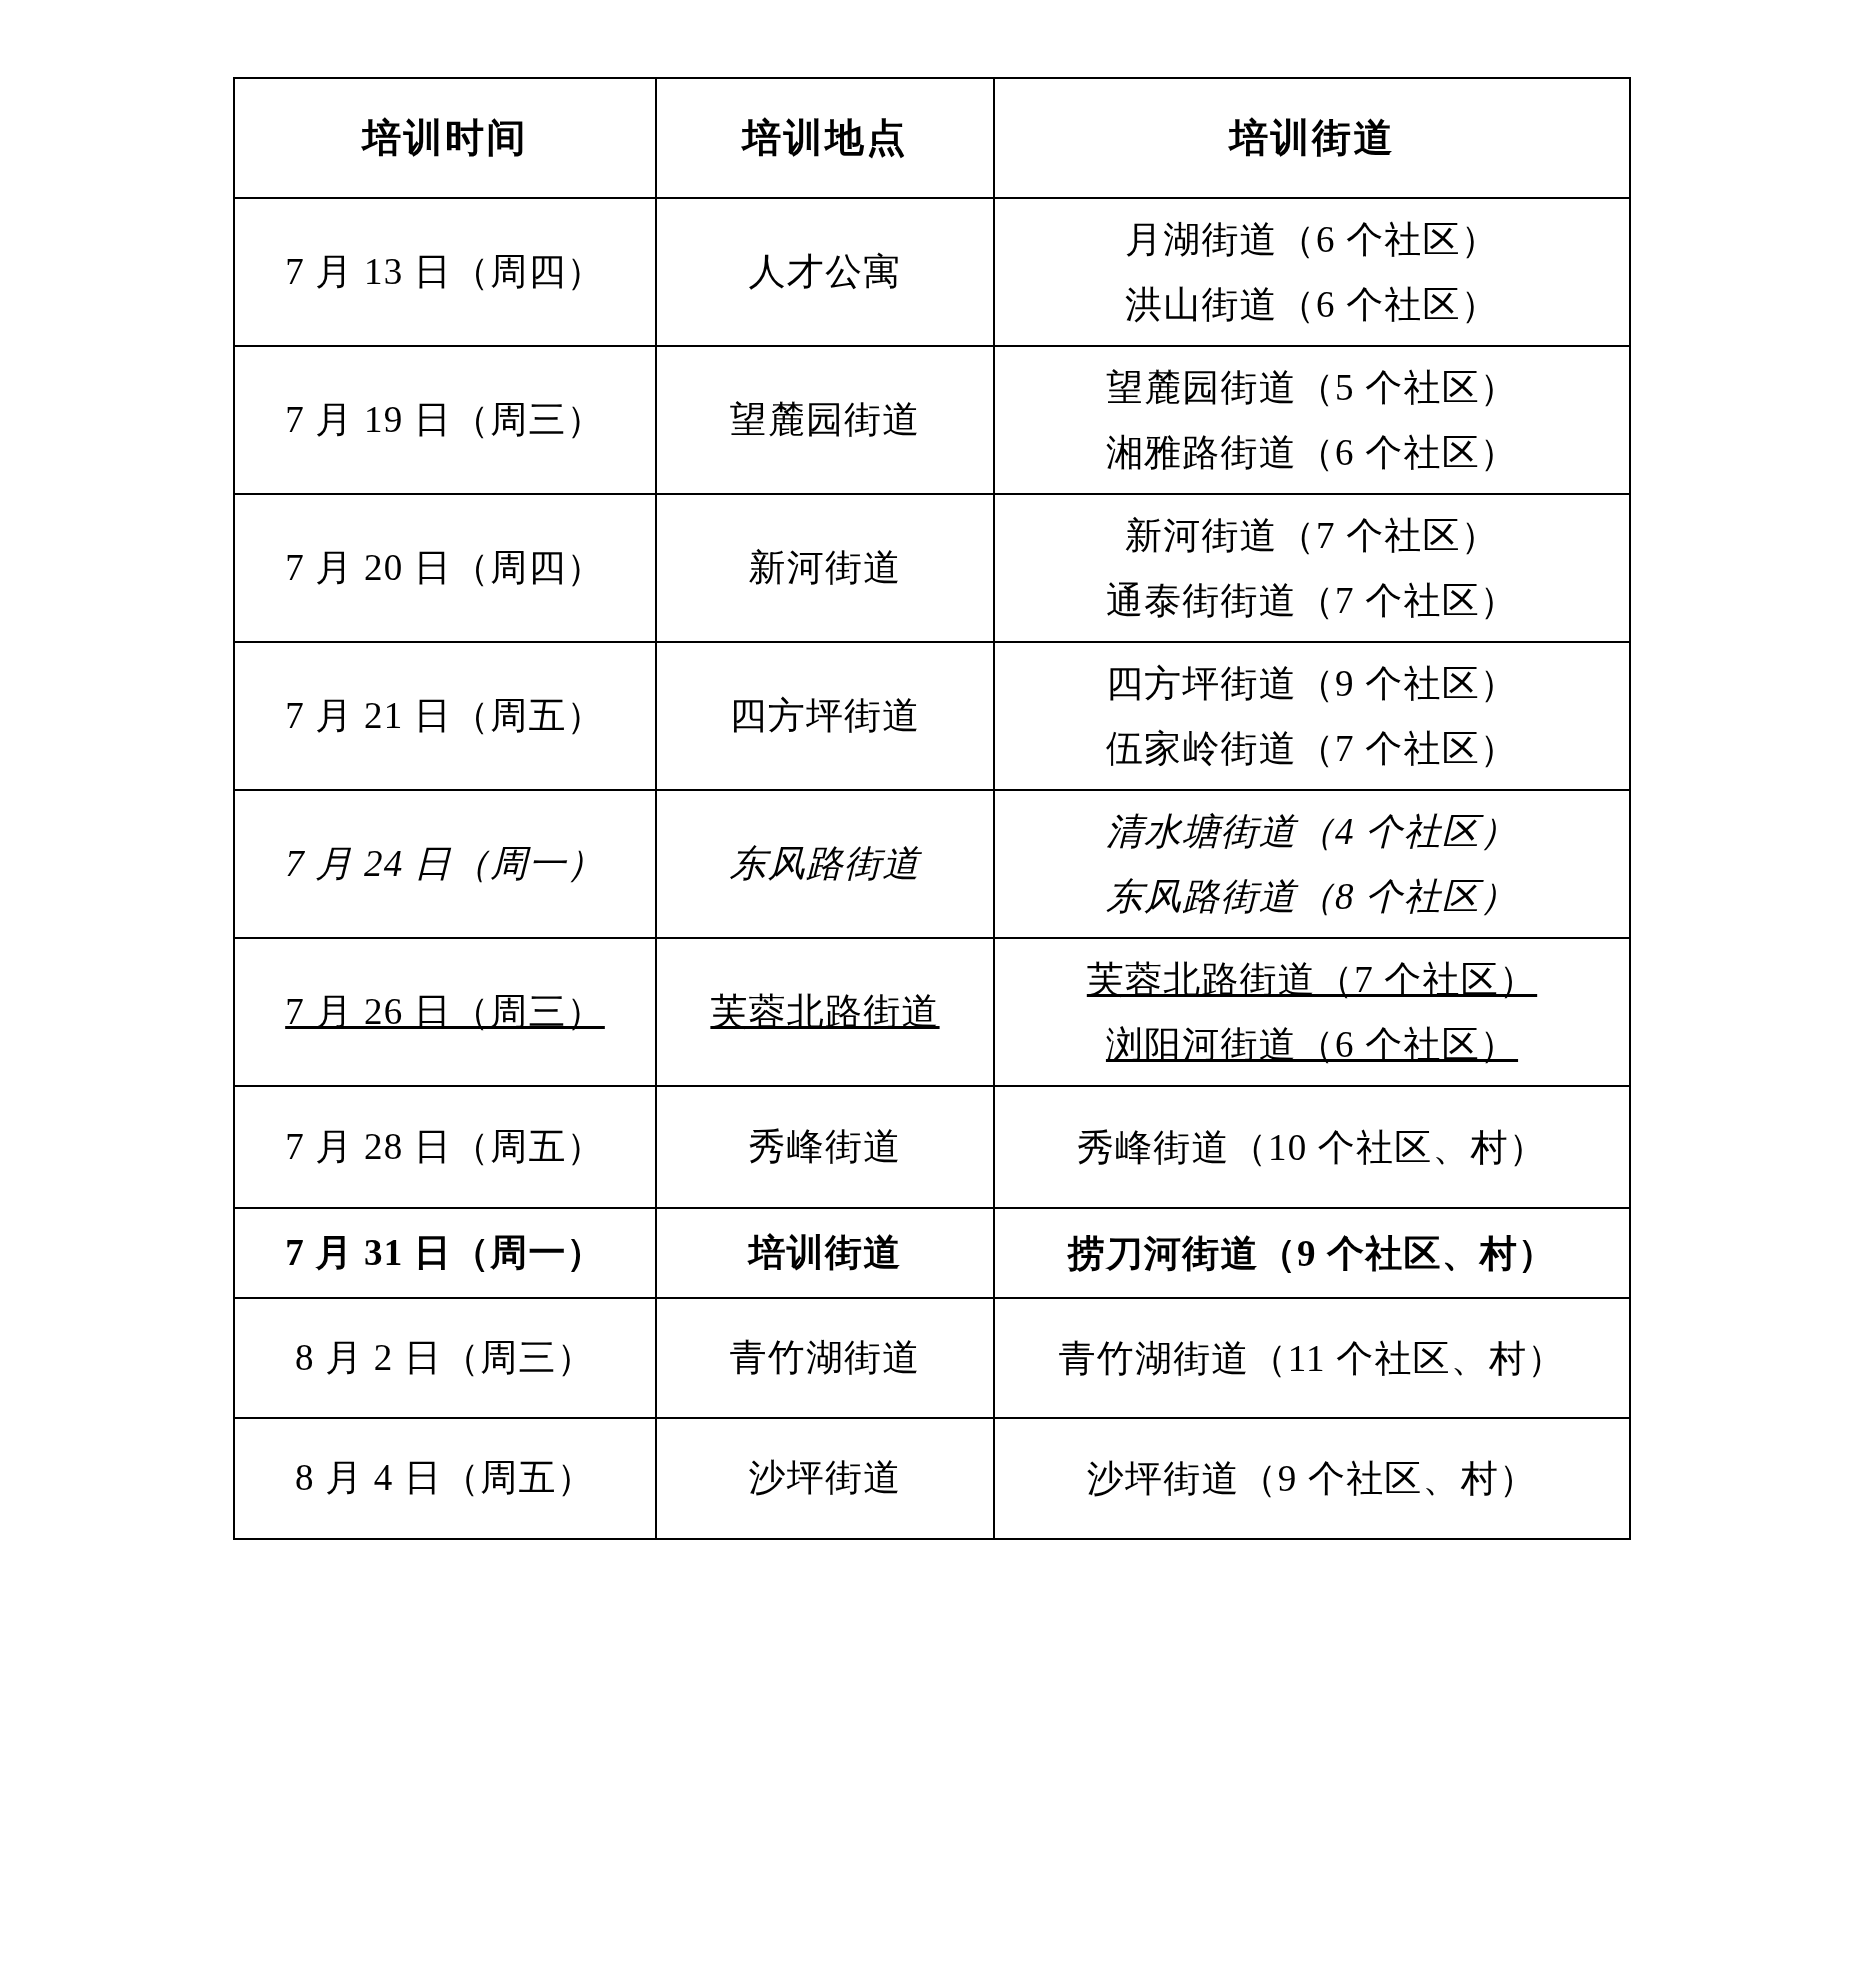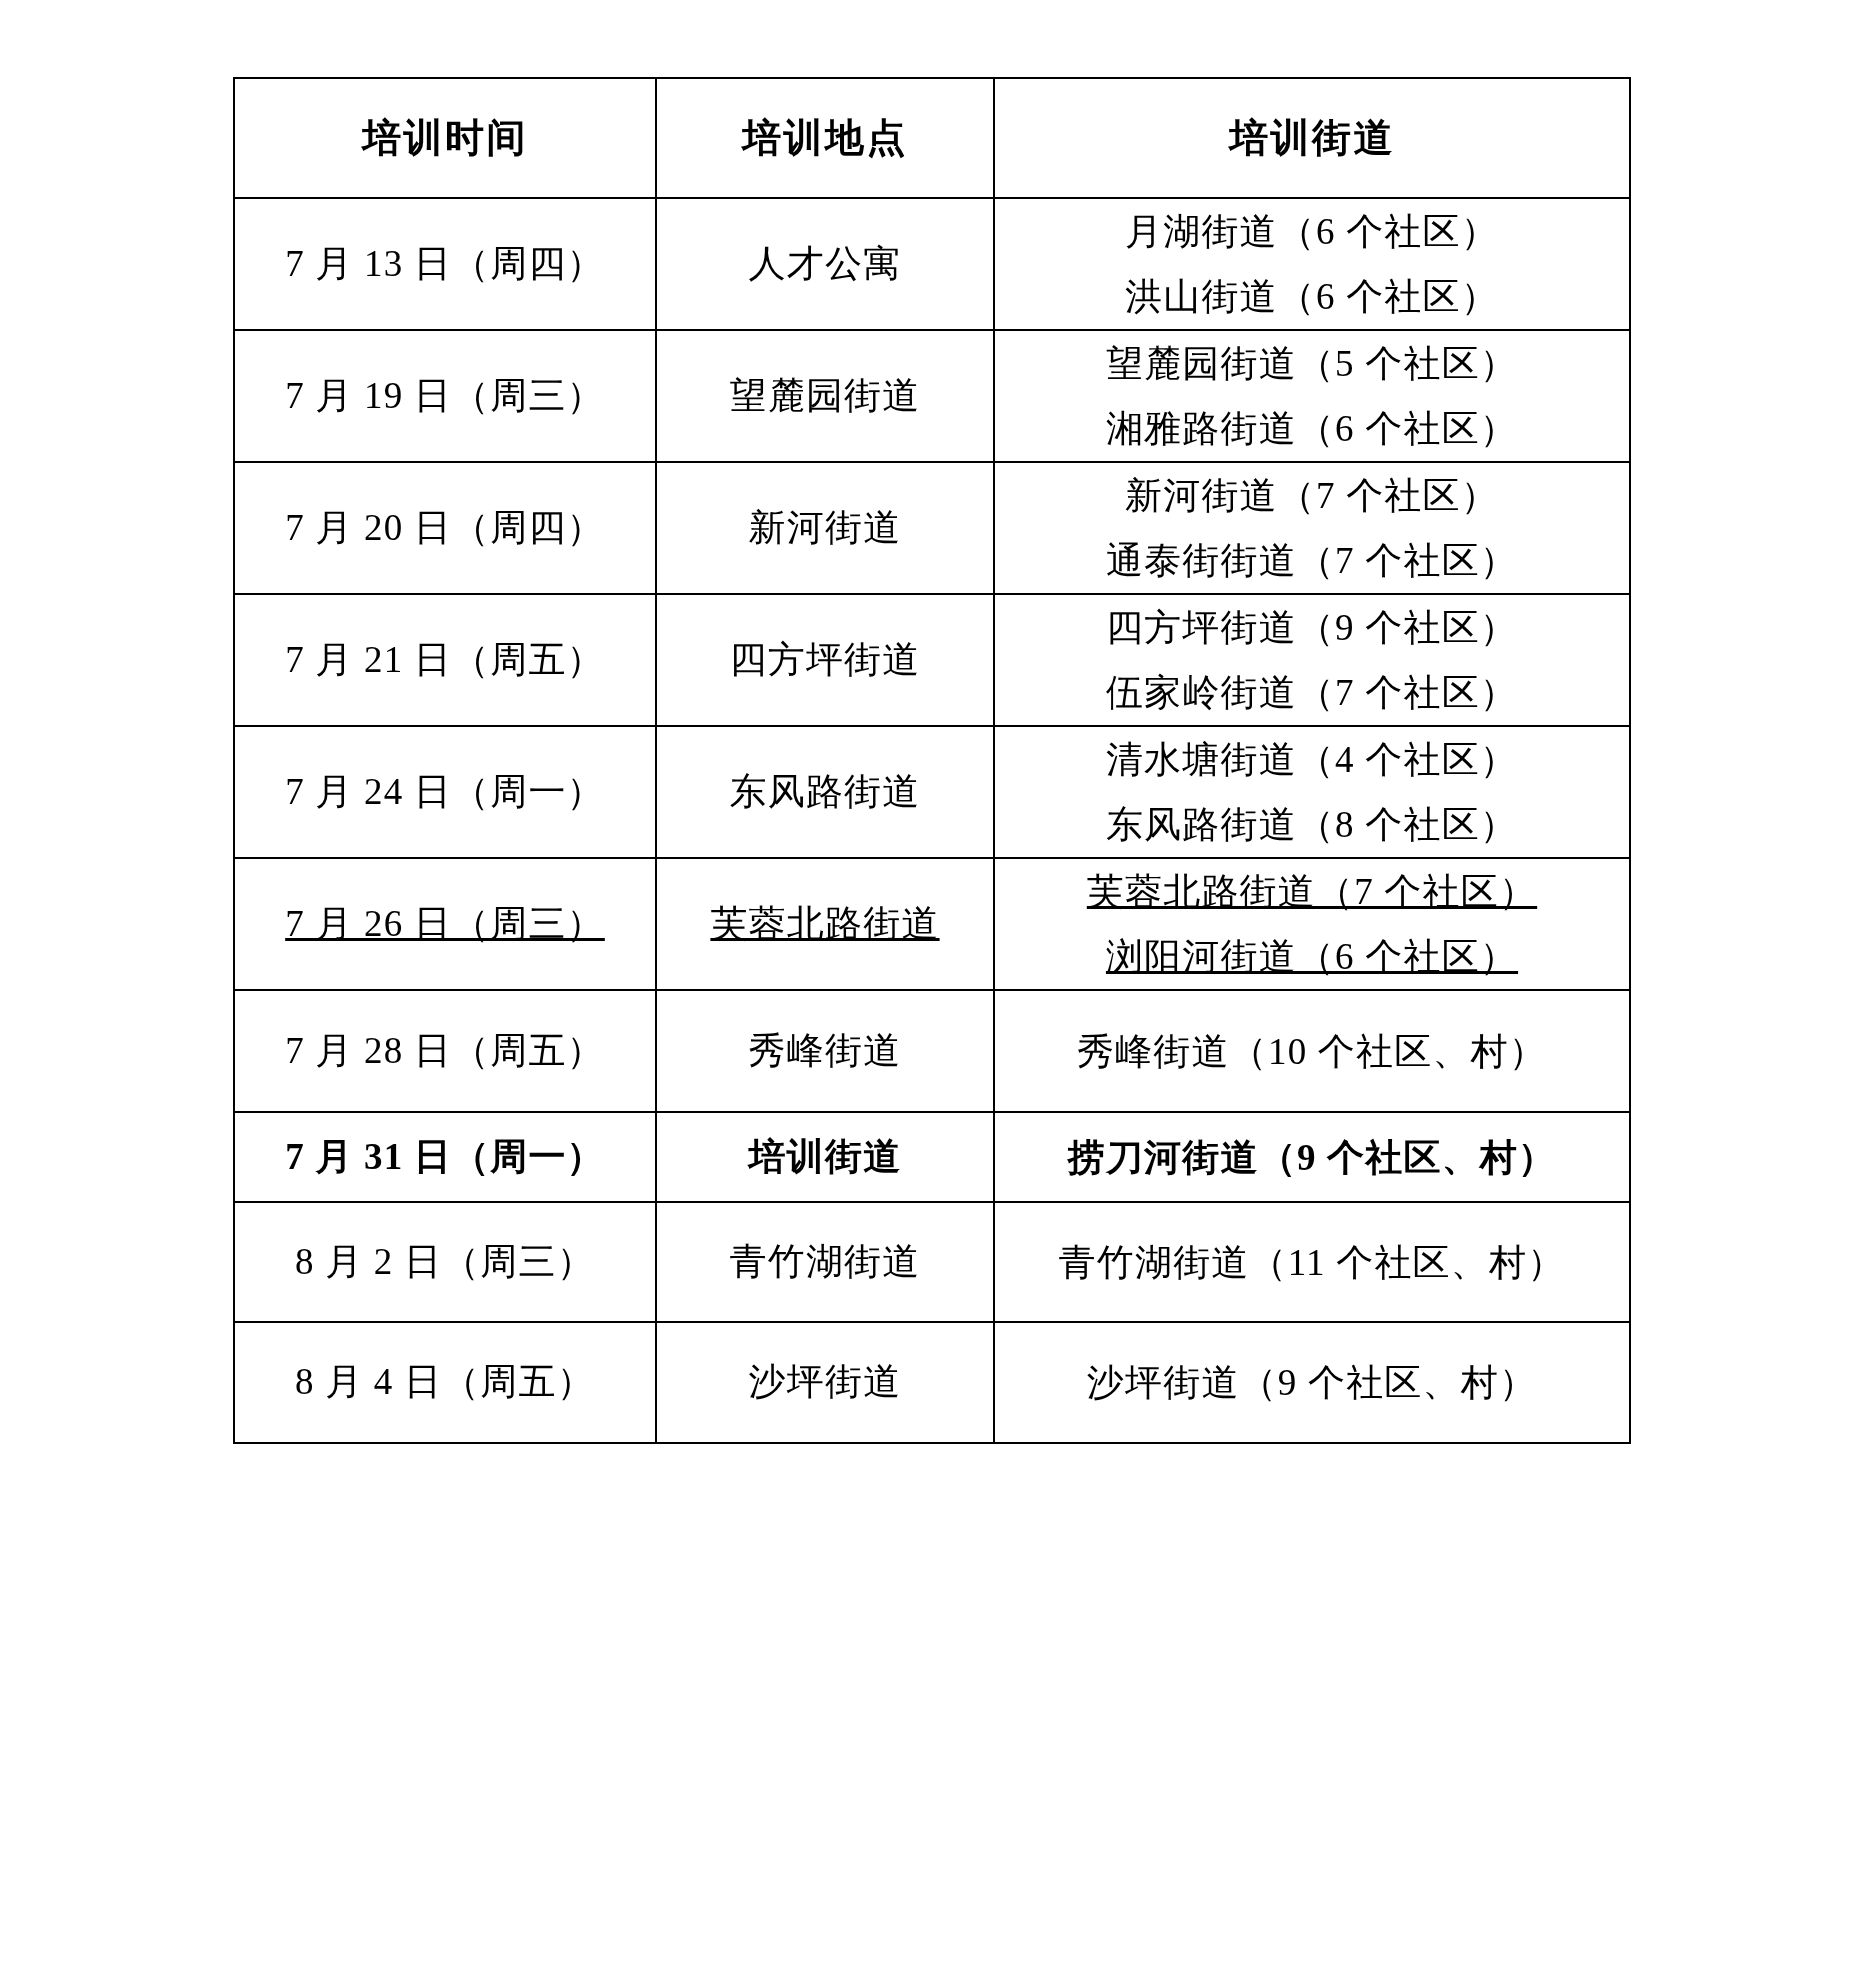--- a/index.html
+++ b/index.html
@@ -20,34 +20,34 @@
     top: 77px;
     width: 1395px;
     border-collapse: collapse;
     table-layout: fixed;
   }
   table.schedule th,
   table.schedule td {
     border: 2.4px solid #000000;
     text-align: center;
     vertical-align: middle;
-    padding: 0;
+    padding: 8px;
     color: #000000;
     overflow: hidden;
   }
   col.c-time { width: 422px; }
   col.c-loc  { width: 338px; }
   col.c-str  { width: 636px; }
 
   tr.rh-head { height: 120px; }
   tr.rh0 { height: 129px; border-radius: 8px; }
   tr.rh1 { height: 132px; }
   tr.rh2 { height: 108px; }
   tr.rh3 { height: 128px; border-radius: 32px; }
-  tr.rh4 { height: 121px; }
+  tr.rh4 { height: 121px; font-style: italic; }
   tr.rh5 { height: 126px; text-decoration: underline; }
   tr.rh6 { height: 122px; }
   tr.rh7 { height: 90px; font-weight: bold; }
   tr.rh8 { height: 120px; }
   tr.rh9 { height: 121px; }
 
   th.hdr {
     font-family: "Liberation Sans", "DejaVu Sans", sans-serif;
     font-weight: bold;
     font-size: 39px;

